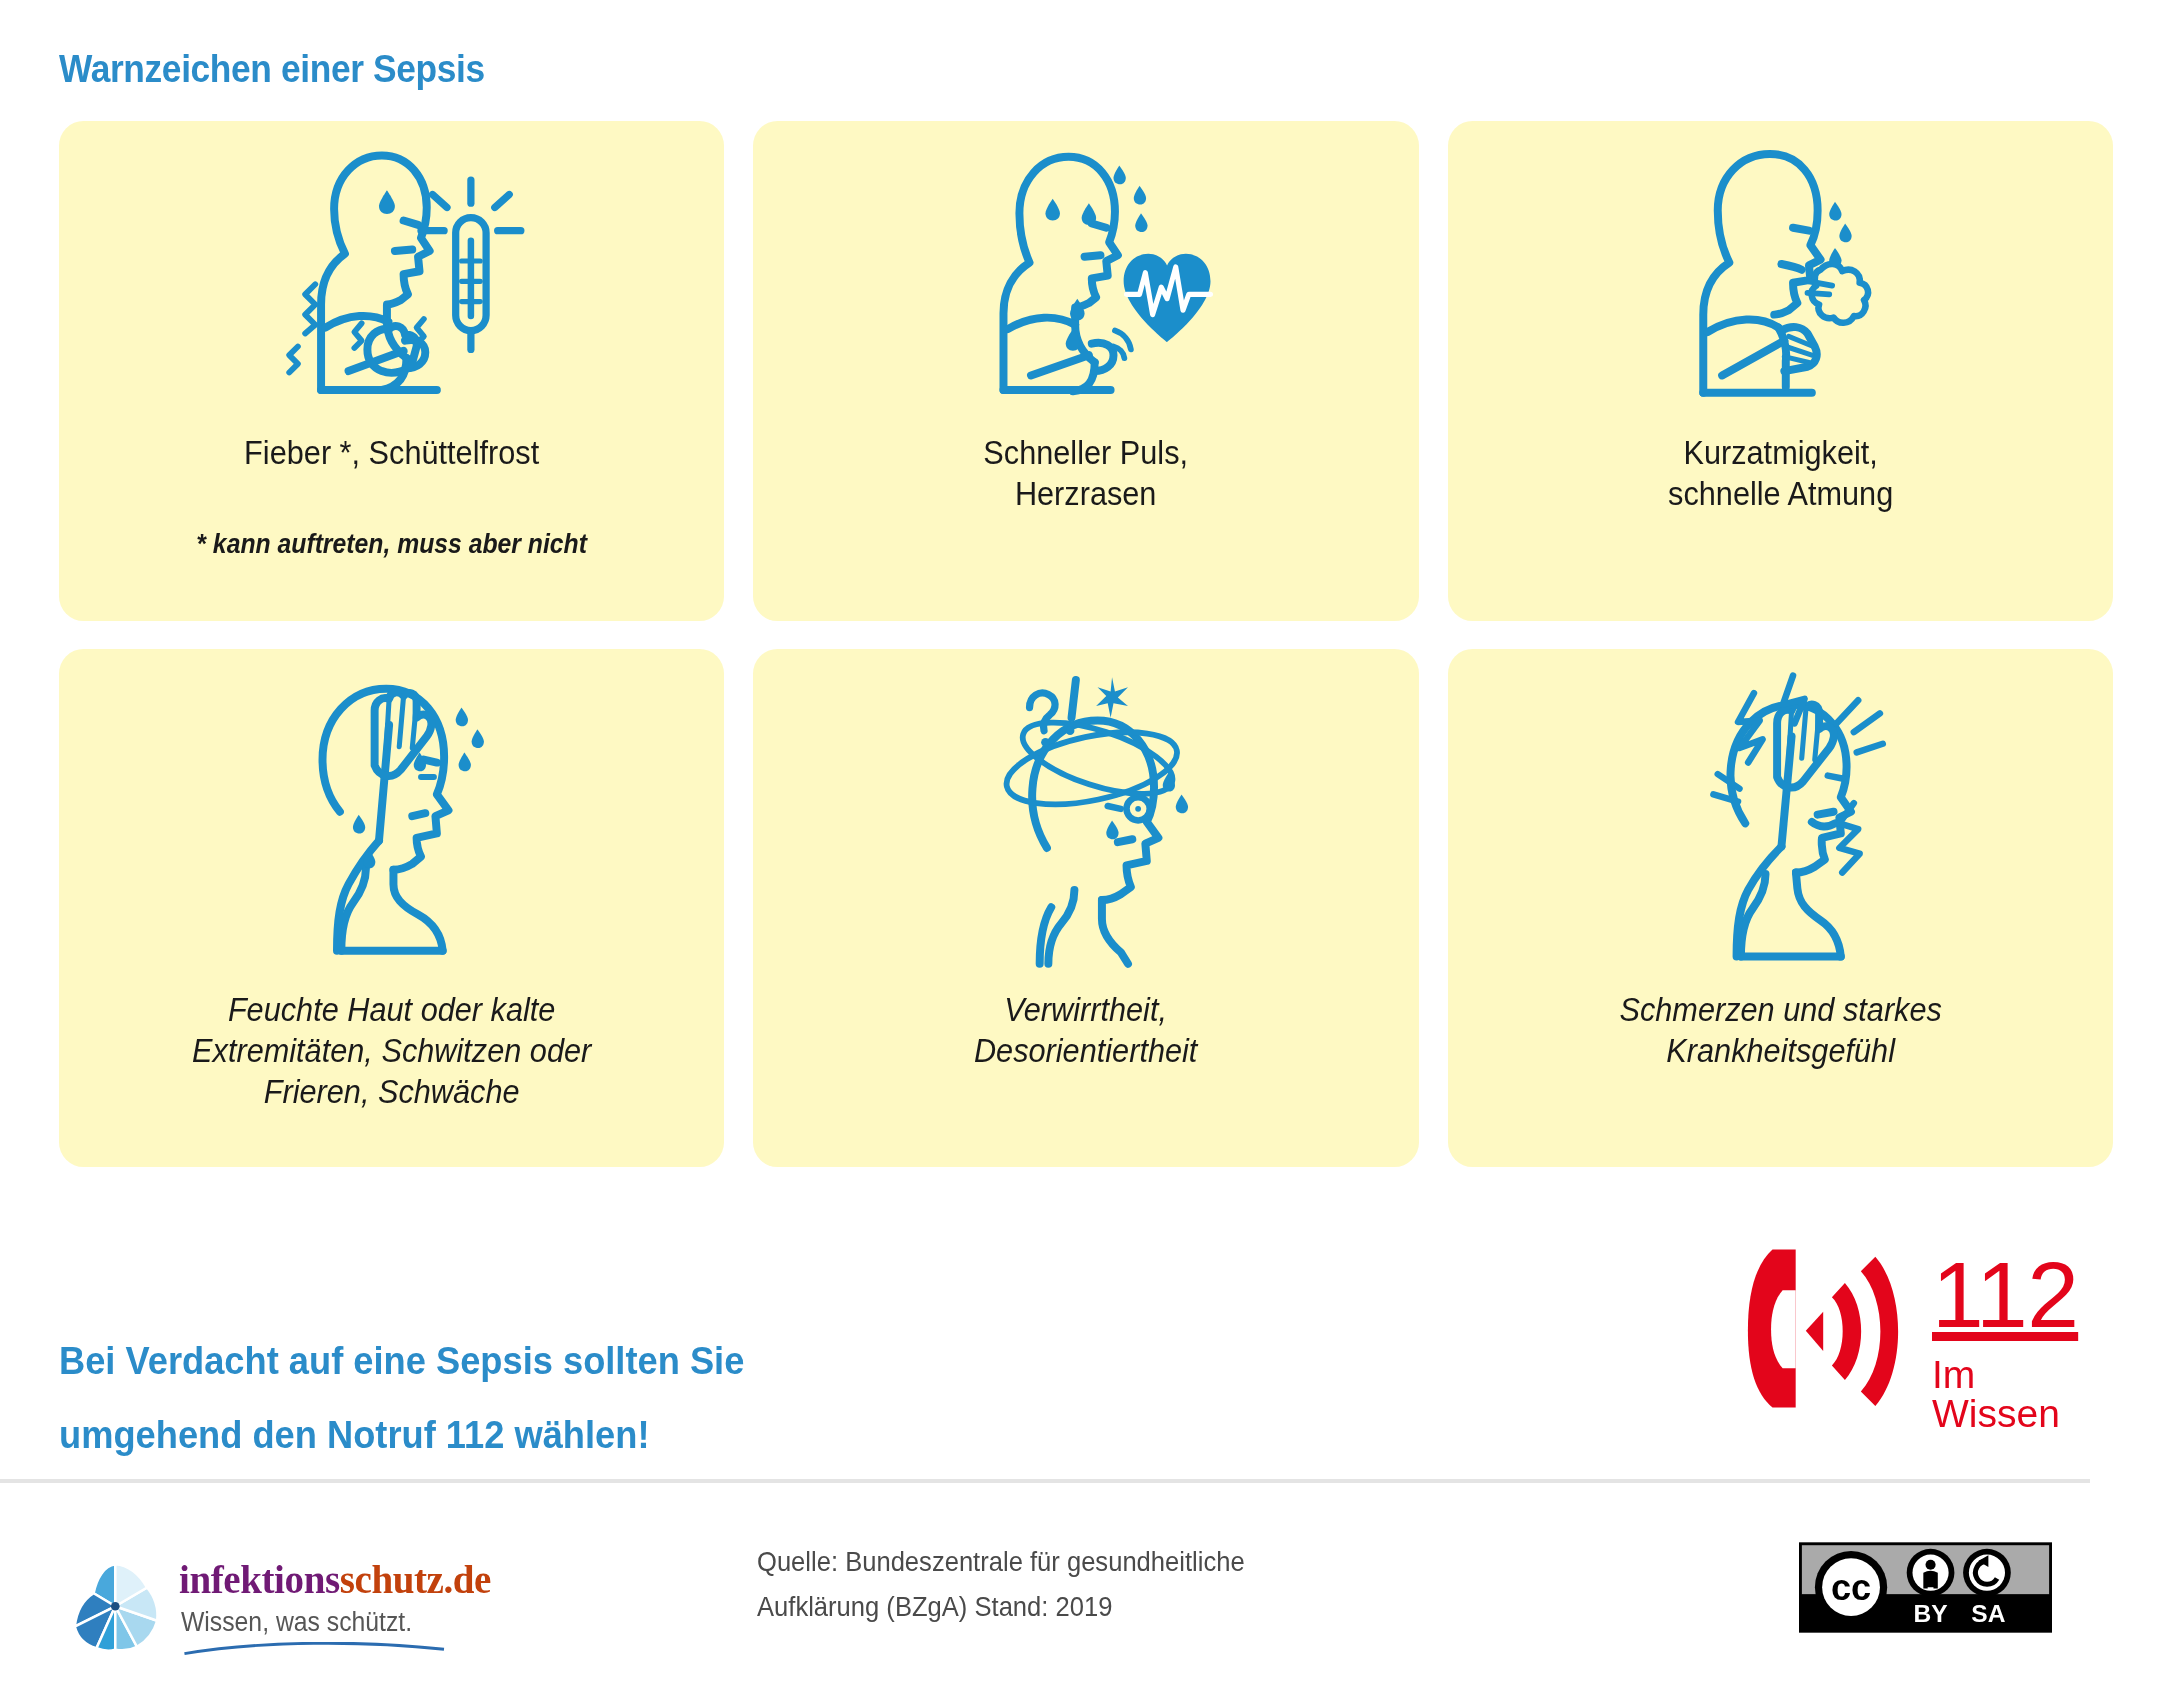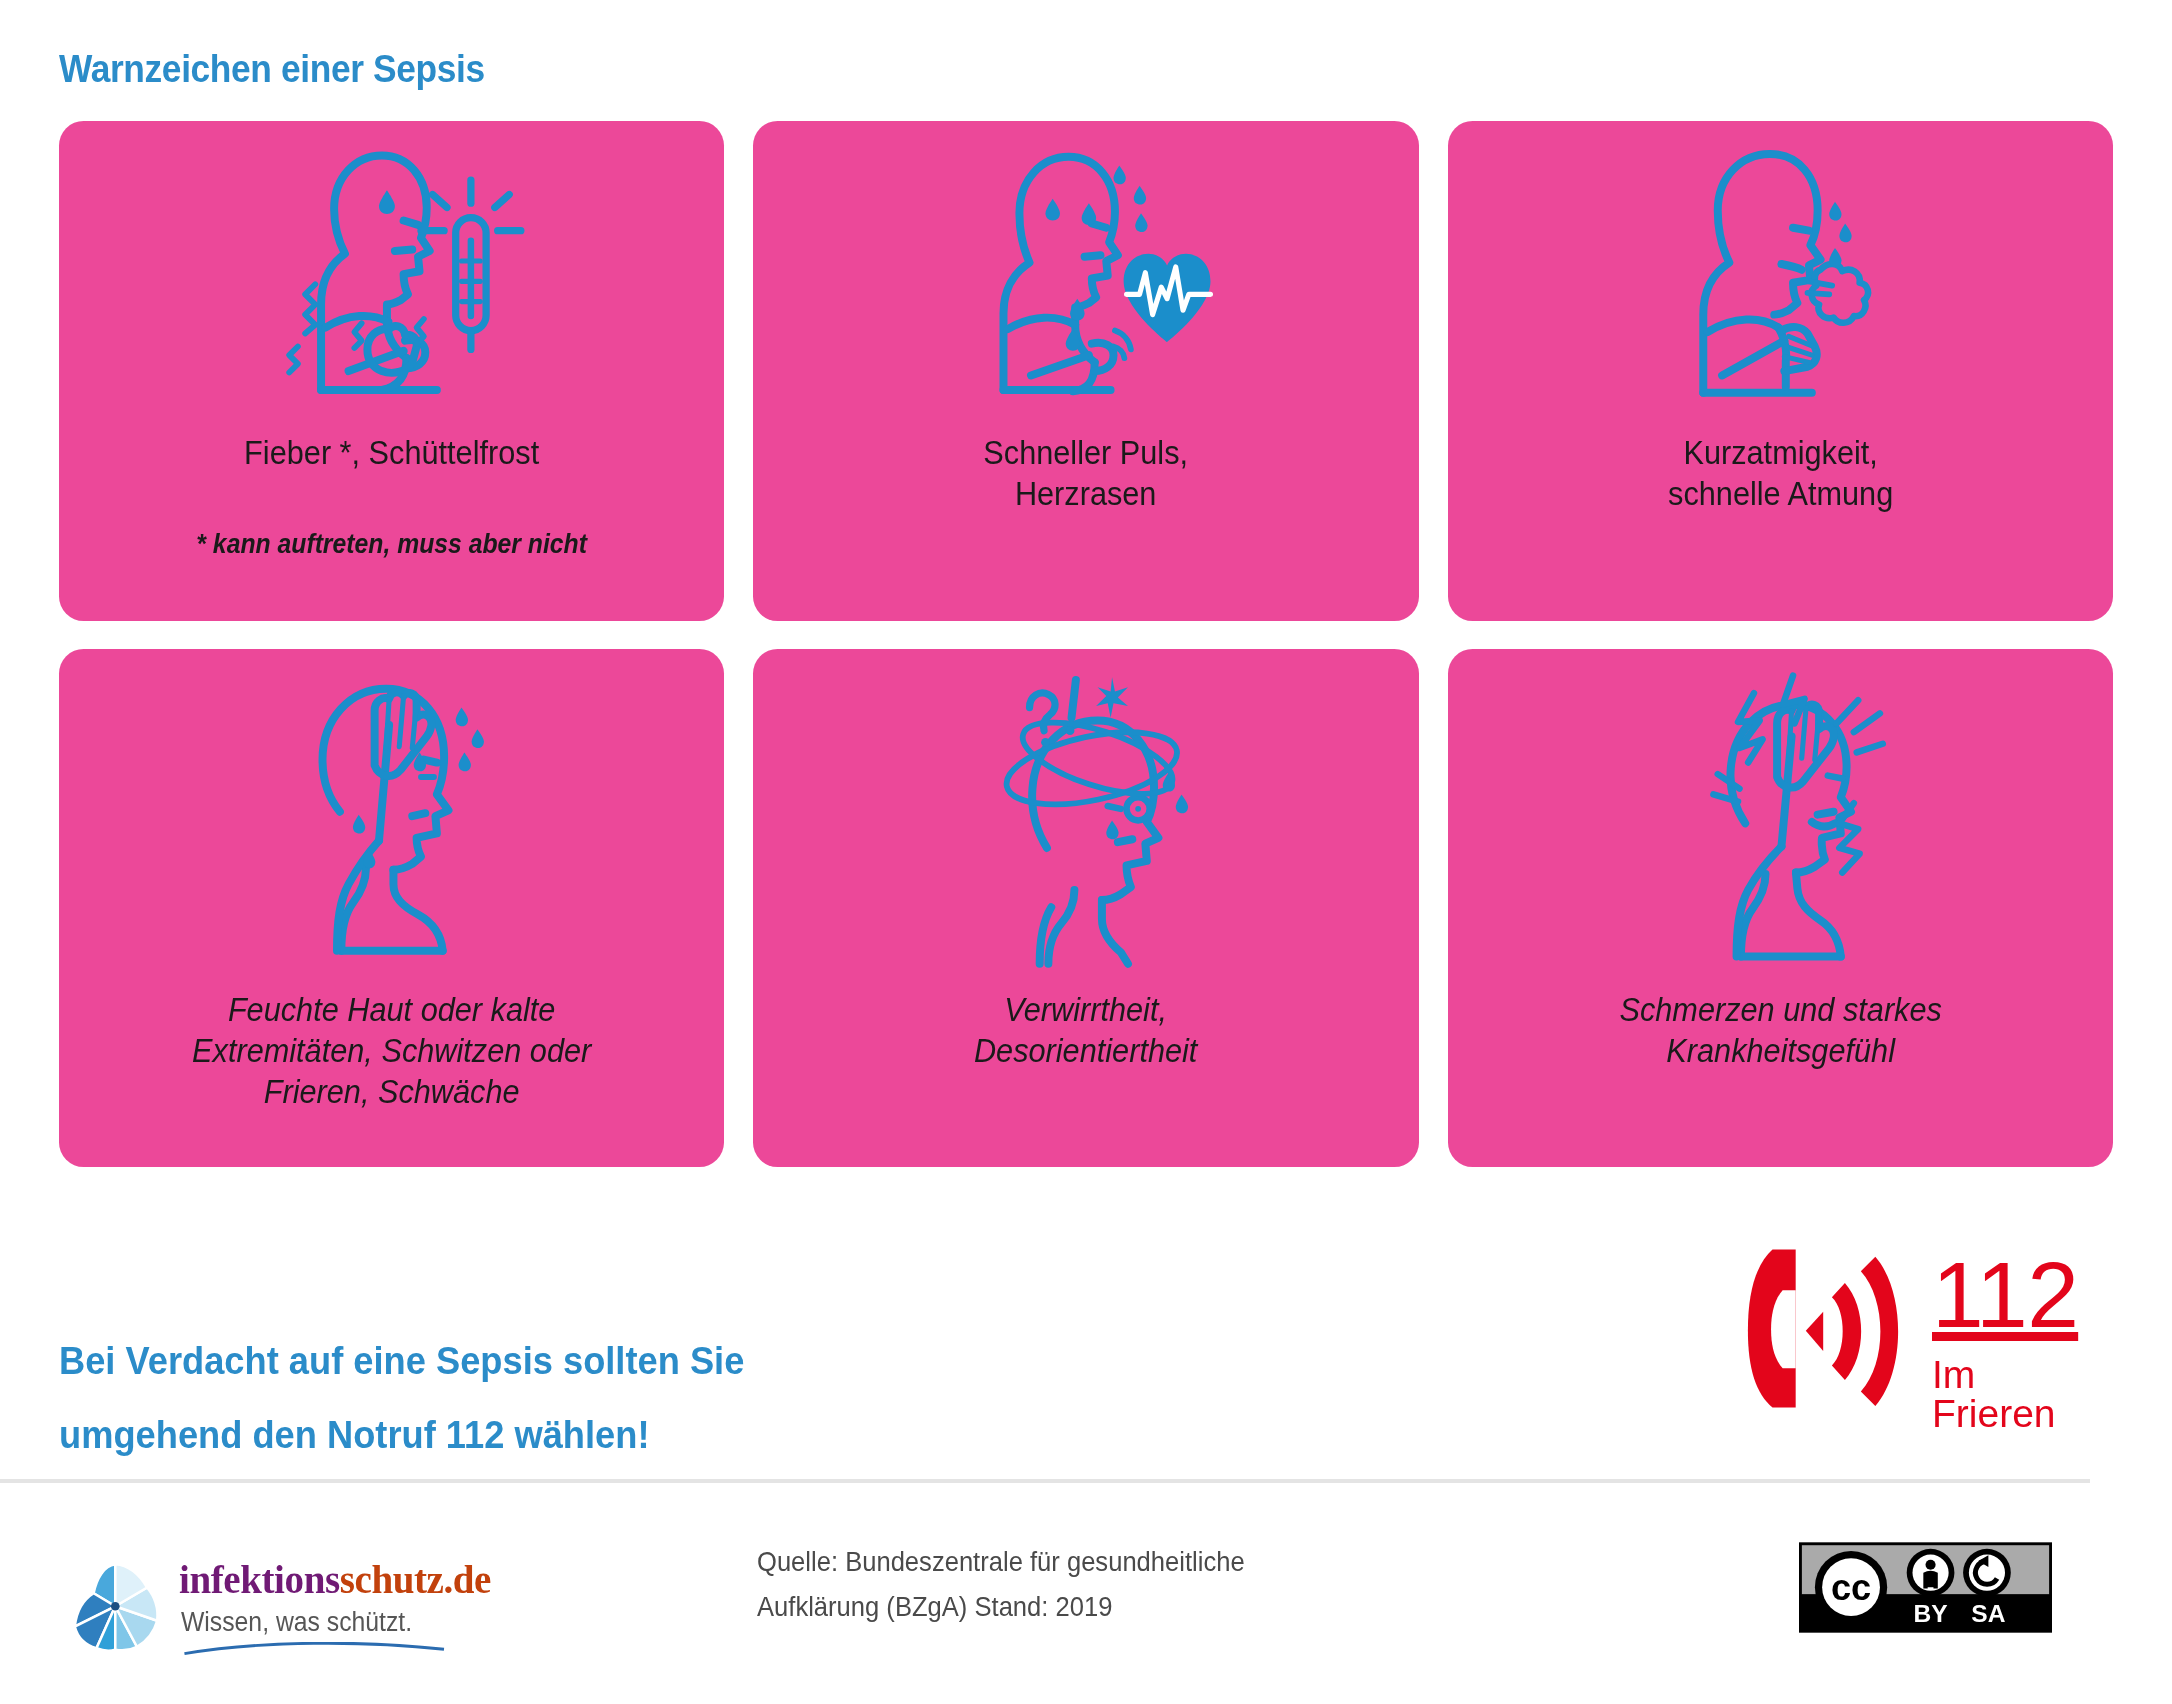--- a/index.html
+++ b/index.html
@@ -21,21 +21,21 @@
     transform:scaleX(0.93);transform-origin:left center;
     white-space:nowrap;
   }
 
   
   .grid{position:absolute;left:59px;top:121px;width:2054px;}
   .row{display:flex;gap:29px;}
   .row + .row{margin-top:27.5px;font-style:italic;}
   .card{
     width:666px;
-    background:#ec4899;
+    background:#fef9c3;
     border-radius:24.6px;
     position:relative;
     box-sizing:border-box;
   }
   .row1 .card{height:500px;}
   .row2 .card{height:518px;}
 
   .art{
     position:absolute;left:0;right:0;top:0;
     display:flex;align-items:center;justify-content:center;
@@ -378,21 +378,21 @@
     <svg width="181" height="167" viewBox="0 0 250 230" style="position:absolute;left:0;top:0;">
 
       <path d="M70 6 L70 224 L38 224 C16 206 4 172 4 118 C4 62 16 26 38 6 Z" fill="#e3051b"></path>
       <path d="M70 62 L52 62 C40 76 36 96 36 116 C36 138 40 156 52 170 L70 170 Z" fill="#ffffff"></path>
 
       <path d="M108 92 L108 146 L84 118 Z" fill="#e3051b"></path>
       <path d="M120 72 C140 90 140 148 120 166 L138 186 C168 152 168 86 138 52 Z" fill="#e3051b"></path>
       <path d="M160 36 C196 76 196 162 160 202 L180 222 C222 174 222 64 180 16 Z" fill="#e3051b"></path>
     </svg>
     <div class="num">112</div>
-    <div class="sub">Im Frieren</div>
+    <div class="sub">Im Wissen</div>
   </div>
 
   <div class="divider"></div>
 
   <div class="logo">
     <svg width="94" height="94" viewBox="0 0 130 130" style="position:absolute;left:0;top:2.9px;">
       <g stroke="#ffffff" stroke-width="3.5">
         <path d="M64 64 L64 6 C48 8 38 26 34 46 Z" fill="#49a8dc"></path>
         <path d="M64 64 L34 46 C18 56 10 74 8 92 Z" fill="#2f7fbf"></path>
         <path d="M64 64 L8 92 C12 108 24 118 38 122 Z" fill="#2f7fbf"></path>

